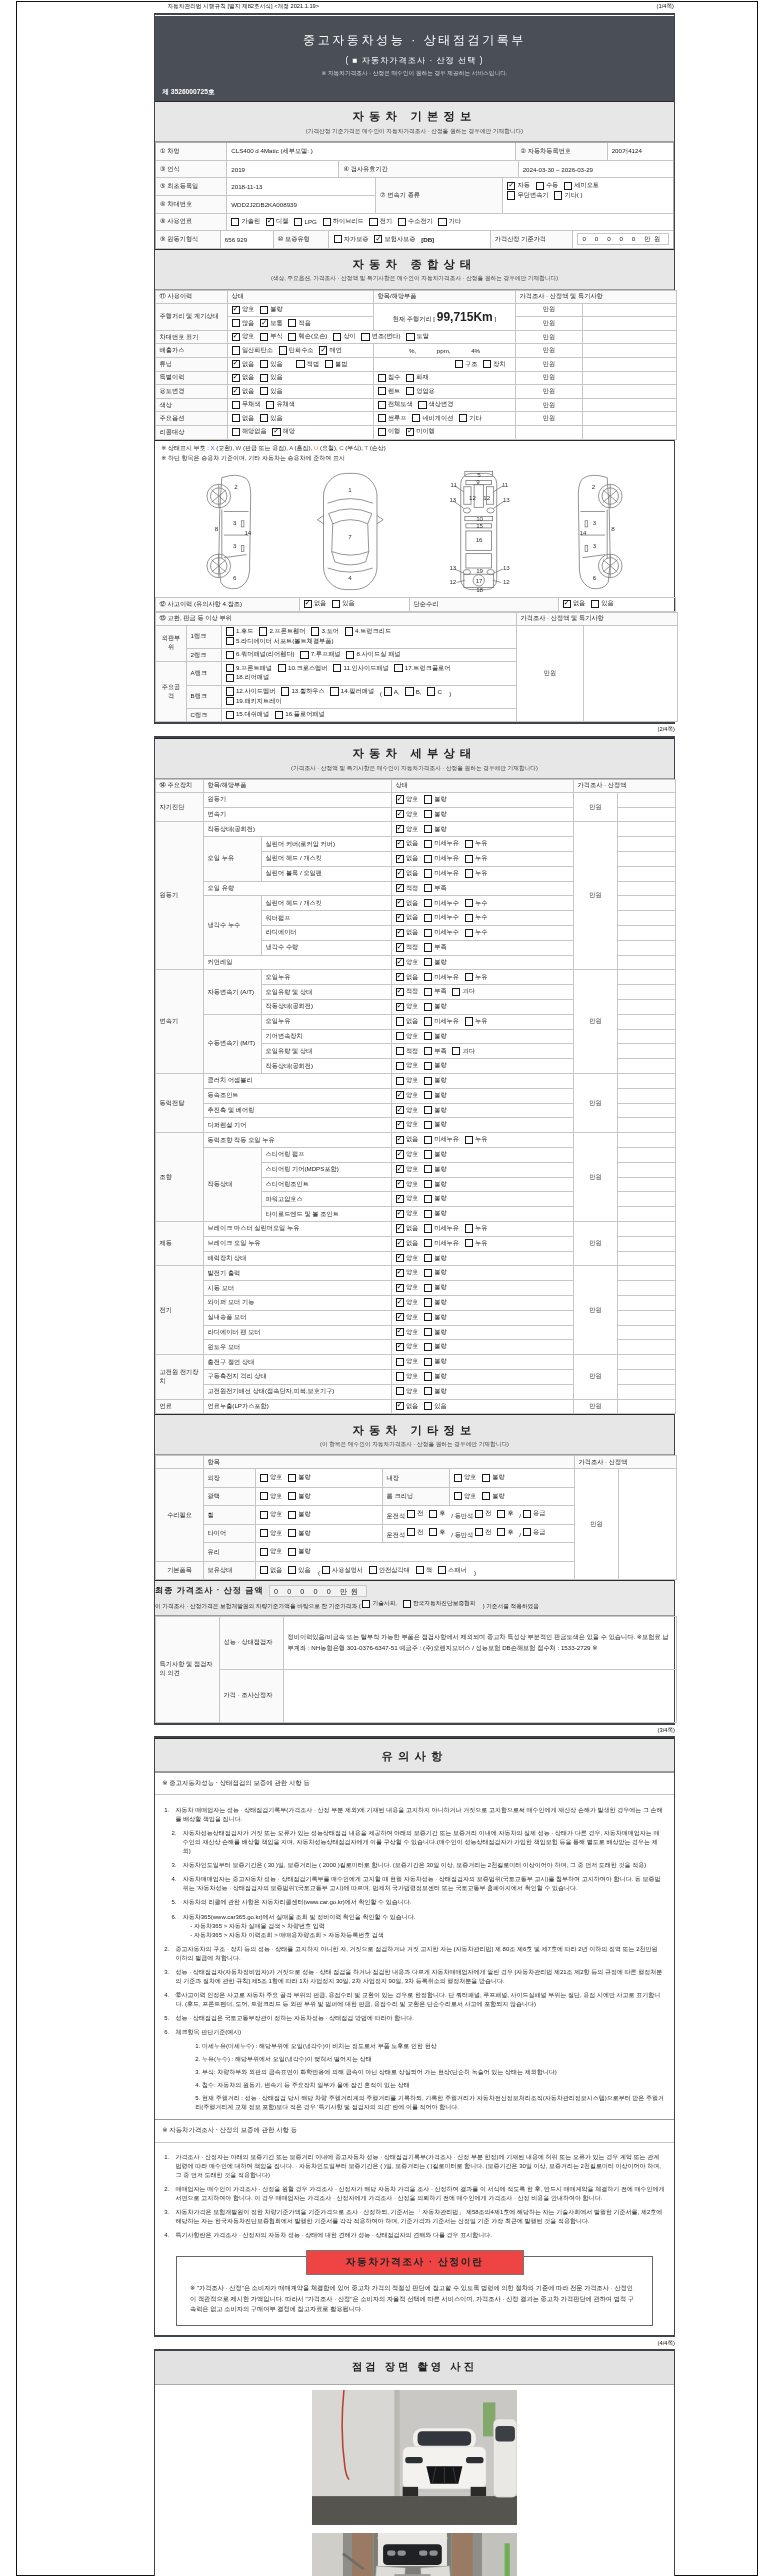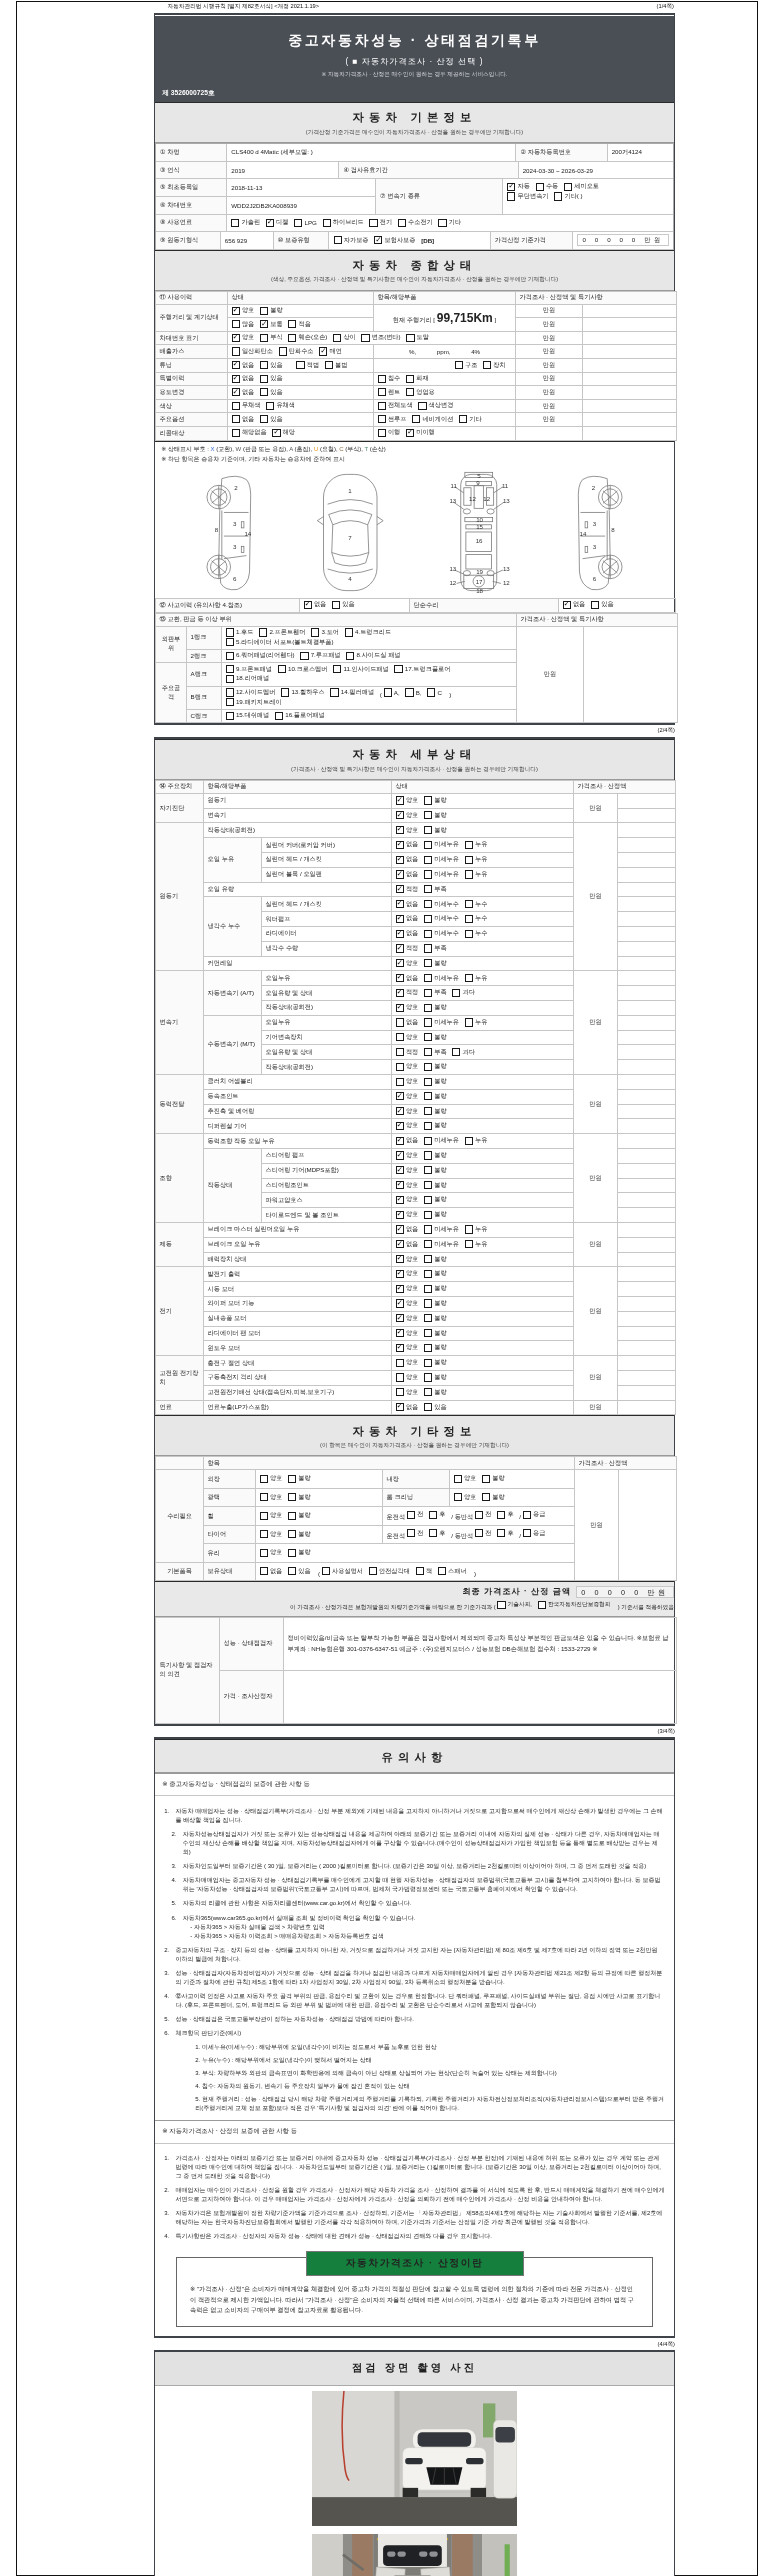--- a/index.html
+++ b/index.html
@@ -5,21 +5,21 @@
   html,body{margin:0;padding:0;}
   body{width:773px;height:2576px;background:#fff;position:relative;overflow:hidden;
        font-family:"Liberation Sans","DejaVu Sans",sans-serif;color:#222;font-size:6.2px;}
   .frame{position:absolute;left:16px;top:0.5px;width:740px;height:2573px;border:0.5px solid #111;pointer-events:none;}
   .doc{width:521px;margin-left:154px;position:relative;}
   .topnote{display:flex;justify-content:space-between;font-size:5.7px;color:#111;padding:3.1px 1px 2.1px 13.4px;}
   .pagemark{text-align:right;font-size:5.7px;color:#111;padding:2.1px 0 1.5px 0;}
   .page{border-left:1px solid #3f434a;border-right:1px solid #3f434a;border-top:2.6px solid #3f434a;border-bottom:2.6px solid #3f434a;background:#fff;}
   
   .dhead{background:#4a4f56;color:#fff;padding:7.2px 7.2px 4.1px;border-top:1px solid #fff;}
-  .dhead .t1{text-align:center;font-size:14px;font-weight:bold;letter-spacing:2.6px;padding-top:8.2px;}
+  .dhead .t1{text-align:center;font-size:12px;font-weight:normal;letter-spacing:2.6px;padding-top:8.2px;}
   .dhead .t2{text-align:center;font-size:8.2px;letter-spacing:1px;margin-top:6.2px;}
   .dhead .t3{text-align:center;font-size:5.7px;color:#d9dbde;margin-top:4.1px;}
   .dhead .docno{font-size:6.7px;font-weight:bold;margin-top:10.3px;}
   
   .sec{background:#e7e7e7;border-top:1px solid #2a2a2a;border-bottom:0.5px solid #9a9a9a;text-align:center;padding:7.2px 0 5.2px;}
   .sec .st1{font-size:11.3px;font-weight:bold;letter-spacing:5.2px;}
   .sec .st2{font-size:5.7px;color:#3c3c3c;margin-top:3.6px;}
   
   table{border-collapse:collapse;width:100%;table-layout:fixed;}
   td,th{border:0.5px solid #c6c6c6;padding:1.5px 3.6px;font-size:6.2px;font-weight:normal;text-align:left;vertical-align:middle;}
@@ -47,34 +47,34 @@
   .diagrams svg{display:block;}
   .dg-num{font-size:12px;fill:#333;}
   .legend{padding:3.1px 6.2px 1px;font-size:6px;border-top:1px solid #2a2a2a;}
   .legend2{padding:0 6.2px 3.1px;font-size:6px;}
   
   #detail-table td{height:10.8px;}
   #detail-table td.dev{background:#fafafa;}
   #detail-table td.sub{background:#fcfcfc;}
   .gtop{border-top:0.5px solid #9c9c9c;}
   
-  .finalbar{background:#e9e9e9;border-top:1px solid #2a2a2a;border-bottom:0.5px solid #9a9a9a;text-align:right;padding:4.1px 0 3.6px;}
+  .finalbar{background:#e9e9e9;border-top:1px solid #2a2a2a;border-bottom:0.5px solid #9a9a9a;text-align:left;padding:4.1px 0 3.6px;}
   .finalbar .fp{font-size:8.2px;font-weight:bold;letter-spacing:1px;}
   .finalbar .fnote{font-size:5.7px;margin-top:3.6px;color:#222;}
   .finalbar .digits{font-size:7.2px;background:#f3f3f3;}
   
   .n-head{border-top:0.5px solid #9a9a9a;border-bottom:0.5px solid #c6c6c6;padding:6.2px 7.2px;font-size:6.4px;}
   .n-body{padding:5.2px 9.3px 7.2px;}
   .n-item{display:flex;margin:5.2px 0 0;line-height:1.5;font-size:6px;}
   .n-item.lv2{padding-left:7.2px;}
   .n-num{flex:none;width:11.3px;}
   .n-sub{padding-left:26px;line-height:1.5;font-size:6px;}
   .n-sub2{padding-left:31px;line-height:1.5;font-size:6px;margin-top:4.1px;}
   .defbox{border:0.5px solid #666;margin:8.2px 20.6px 9.3px;padding:0 0 7.2px;}
-  .defbox .dbt{border:0.5px solid #777;margin:-7.2px auto 5.2px;background:#15803d;width:216px;text-align:center;font-size:9.8px;font-weight:bold;padding:5.2px 0;letter-spacing:1.5px;}
+  .defbox .dbt{border:0.5px solid #777;margin:-7.2px auto 5.2px;background:#ef4444;width:216px;text-align:center;font-size:9.8px;font-weight:bold;padding:5.2px 0;letter-spacing:1.5px;}
   .defbox .dbx{padding:3.1px 13.4px;line-height:1.7;font-size:6.2px;}
   
   .photos-title{background:#e2e2e2;border-bottom:0.5px solid #aaa;text-align:center;font-size:10.3px;font-weight:bold;letter-spacing:3.1px;padding:9.3px 0;}
   .photo-wrap{text-align:center;padding:5.2px 0 2.1px;}
 </style>
 </head>
 <body>
 
 <div class="frame"></div>
 

